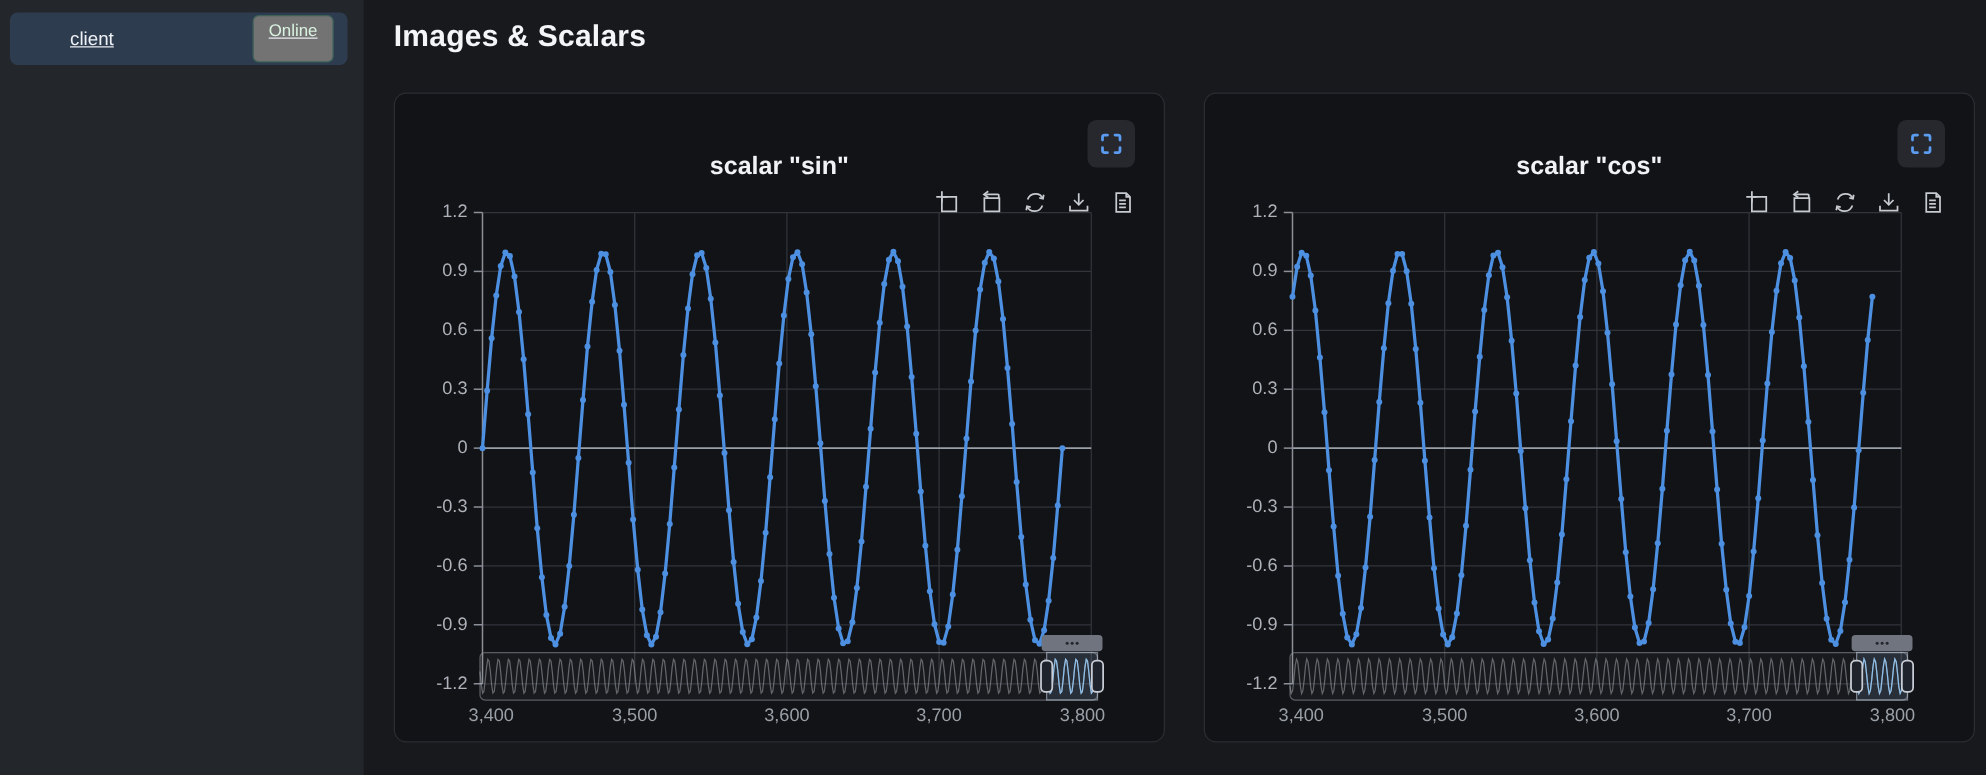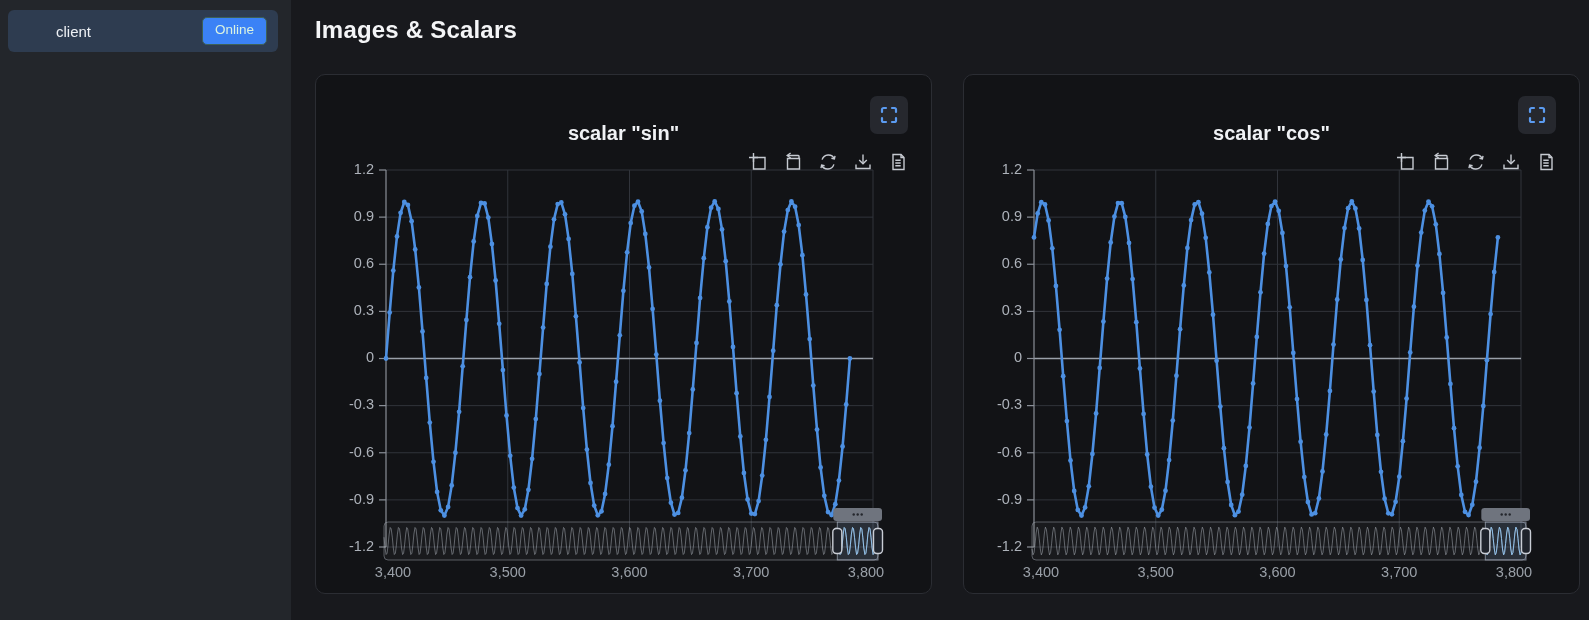--- a/index.html
+++ b/index.html
@@ -4,29 +4,29 @@
 <style>
   html,body{margin:0;padding:0;}
   body{
     width:1589px;height:620px;overflow:hidden;
     background:#18191d;color:#e8eaee;
     font-family:"Liberation Sans",sans-serif;
   }
   .app{display:flex;width:1589px;height:620px;}
 
   
-  .sidebar{width:291px;height:100%;background:#23262b;flex:none;}
+  .sidebar{width:291px;height:100%;background:#23262b;flex:none;text-decoration:underline;}
   .client-card{
     margin:10px 13px 0 8px;height:42px;background:#2e3c50;border-radius:6px;
     display:flex;align-items:center;cursor:pointer;
   }
   .client-name{padding-left:48px;font-size:15px;color:#eef1f5;flex:1;}
   .badge{
-    margin-right:11px;background:#3b82f6;border:1px solid #3d6156;color:#daf3e1;
-    font-size:13.5px;line-height:1;padding:5px 12px 8px;border-radius:5px;white-space:nowrap;
+    margin-right:11px;background:#737373;border:1px solid #3d6156;color:#daf3e1;
+    font-size:13.5px;line-height:1;padding:5px 12px 18px;border-radius:5px;white-space:nowrap;
   }
 
   
   .main{flex:1;position:relative;border-radius:26px;}
   .page-title{font-size:24px;font-weight:700;margin:16px 0 0 24px;color:#f4f5f7;letter-spacing:.2px;}
   .cards{display:flex;gap:31px;margin:30px 0 0 24px;}
   .card{
     position:relative;width:617px;height:520px;flex:none;
     background:#121316;border:1px solid #2b2d33;border-radius:10px;box-sizing:border-box;
   }

